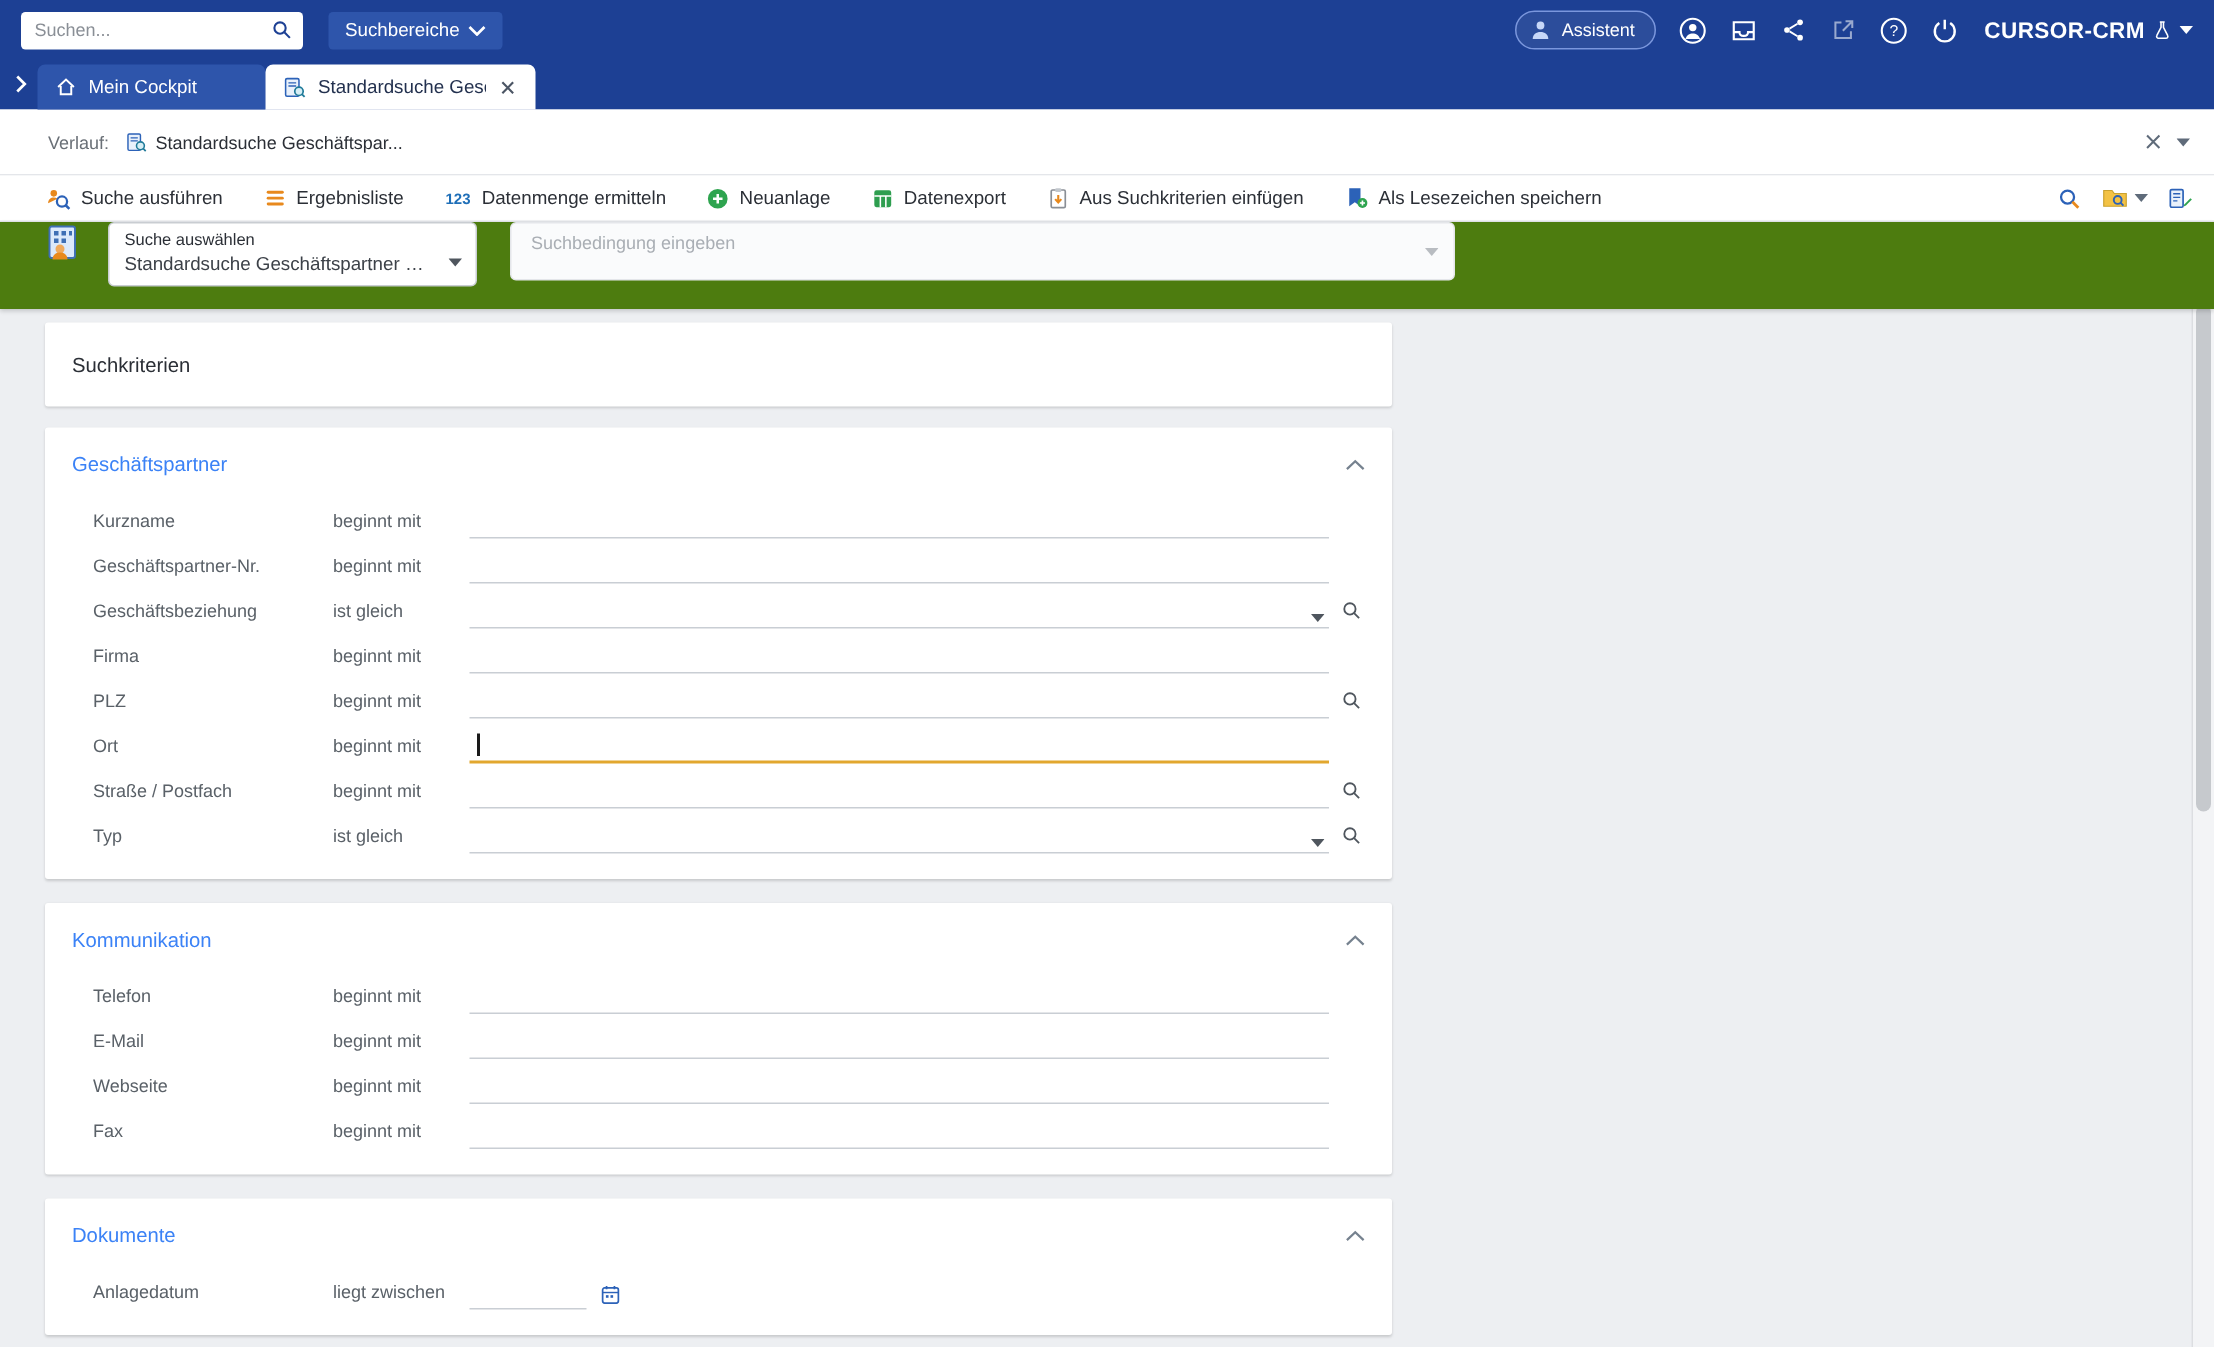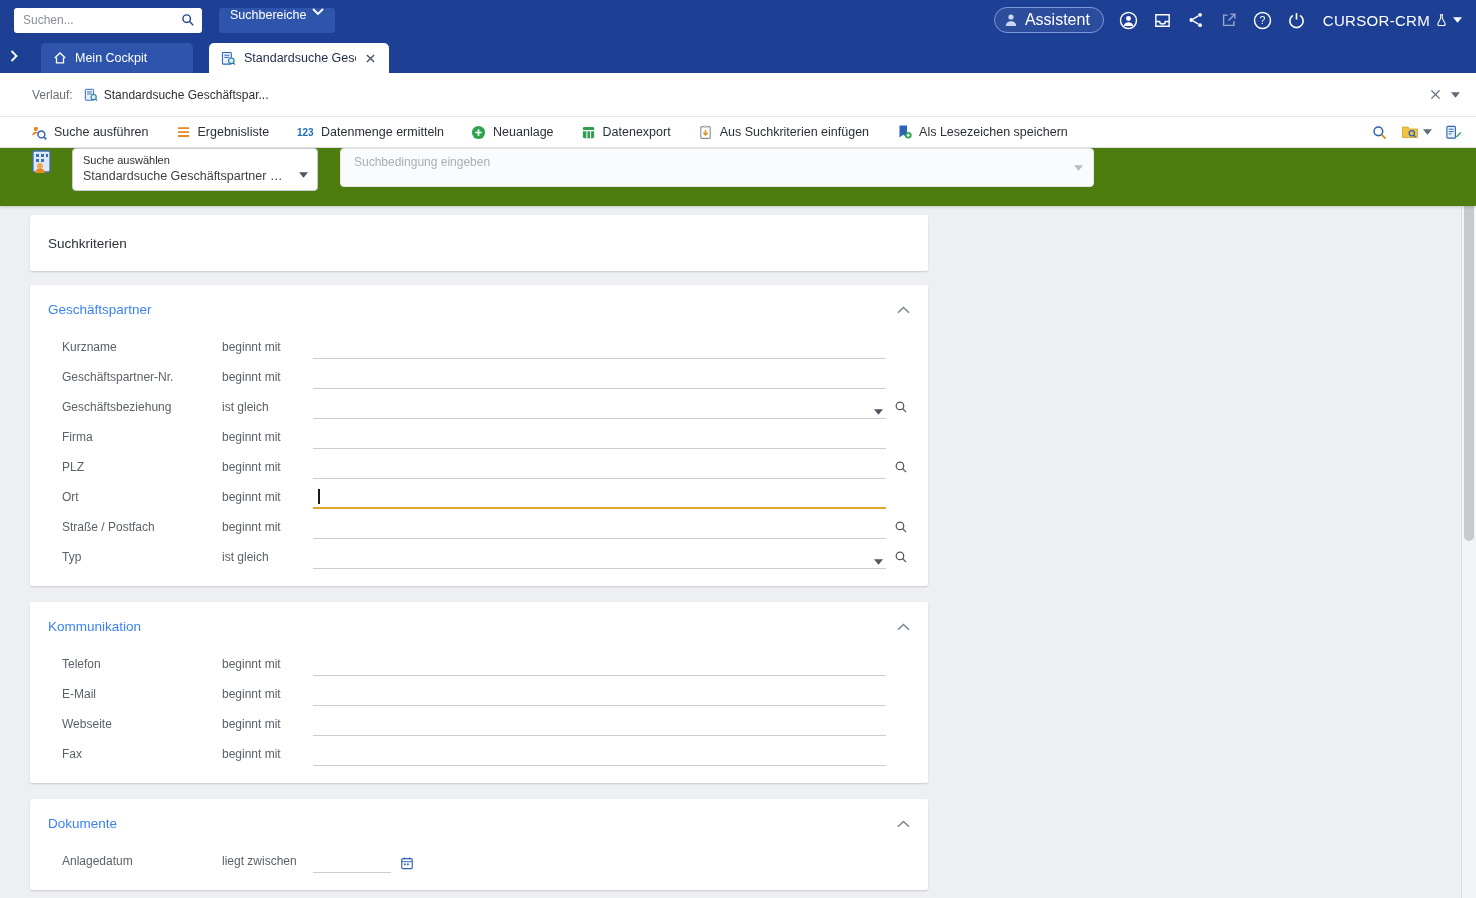--- a/index.html
+++ b/index.html
@@ -7,30 +7,30 @@
   body{font-family:"Liberation Sans","DejaVu Sans",sans-serif;font-size:12px;color:#333;background:#edeff2}
   svg{display:block}
   button{font-family:inherit;cursor:pointer}
 
   
   .topbar{height:40px;background:#1d4094;display:flex;align-items:center;padding:0 14px 0 14px}
   .gsearch{position:relative;width:188px;height:25px}
   .gsearch input{width:100%;height:100%;border:none;border-radius:3px;padding:0 28px 0 9px;font-size:12px;color:#333;outline:none;background:#fff}
   .gsearch input::placeholder{color:#8a8f96}
   .gsearch .mag{position:absolute;right:7px;top:5px;color:#1d4094}
-  .areas-btn{margin-left:17px;height:25px;background:#2e55ab;border:none;border-radius:3px;color:#fff;font-size:12.5px;display:flex;gap:6px;padding:0 11px}
+  .areas-btn{margin-left:17px;height:25px;background:#2e55ab;border:none;border-radius:3px;color:#fff;font-size:12.5px;display:flex;align-items:center;gap:6px;padding:0 11px}
   .topbar-right{margin-left:auto;display:flex;align-items:center;gap:15px}
-  .assist{display:flex;align-items:center;gap:6px;height:26px;border:1px solid #7b97dd;border-radius:14px;background:rgba(255,255,255,.07);color:#fff;font-size:16px;padding:0 13px 0 8px}
+  .assist{display:flex;align-items:center;gap:6px;height:26px;border:1px solid #7b97dd;border-radius:14px;background:rgba(255,255,255,.07);color:#fff;font-size:12px;padding:0 13px 0 8px}
   .tico{background:none;border:none;padding:0;display:flex}
-  .brand{display:flex;align-items:center;gap:5px;color:#fff;font-size:15px;font-weight:normal;letter-spacing:.3px;margin-left:2px}
+  .brand{display:flex;align-items:center;gap:5px;color:#fff;font-size:15px;font-weight:bold;letter-spacing:.3px;margin-left:2px}
 
   
   .tabbar{height:33px;background:#1d4094;display:flex;align-items:flex-end;padding-left:3px}
   .expand-btn{width:22px;height:30px;background:none;border:none;color:#fff;display:flex;align-items:center;justify-content:center;margin-bottom:2px}
-  .tab{height:30px;display:flex;align-items:center;gap:8px;padding:0 12px;border-radius:5px 5px 0 0;font-size:12.5px;margin-left:16px}
+  .tab{height:30px;display:flex;align-items:center;gap:8px;padding:0 12px;border-radius:5px 5px 0 0;font-size:12.5px;margin-left:0}
   .tab-cockpit{background:#2e55ab;color:#fff;width:152px}
   .tab-active{background:#fff;color:#22304e;width:180px}
   .tab-active .tab-lbl{flex:1;white-space:nowrap;overflow:hidden}
   .tab-close{background:none;border:none;color:#4b5564;display:flex;padding:2px}
 
   
   .history{height:44px;background:#fff;display:flex;align-items:center;padding:0 16px 0 32px;border-bottom:1px solid #e4e6ea}
   .history-label{color:#6a7077}
   .history-chip{display:flex;align-items:center;gap:6px;margin-left:11px;color:#2b2f36;background:none;border:none;font-size:12px}
   .history-right{margin-left:auto;display:flex;align-items:center;gap:10px;color:#5f6b7a}
@@ -40,21 +40,21 @@
   .tool{display:flex;align-items:center;gap:7px;font-size:12.5px;color:#2b2f36;margin-right:27px;background:none;border:none;white-space:nowrap}
   .toolbar-right{margin-left:auto;display:flex;align-items:center;gap:13px}
 
   
   .selrow{height:58px;background:#4d7c0f;display:flex;padding-left:28px;box-shadow:0 1px 3px rgba(0,0,0,.18);position:relative;z-index:3}
   .entity{margin-right:16px}
   .sel-field{width:246px;height:43px;border:1px solid #c9cdd2;border-radius:4px;padding:5px 26px 4px 10px;position:relative;background:#fff}
   .sel-field .lbl{font-size:11px;color:#2b2f36;display:block;margin-bottom:3px}
   .sel-field .val{font-size:12.5px;color:#3c4148;white-space:nowrap;overflow:hidden;text-overflow:ellipsis;display:block}
   .sel-field .dd{position:absolute;right:9px;bottom:12px;color:#4f565e}
-  .cond-field{width:754px;height:39px;border:1px solid #e4e6ea;background:#fafbfc;border-radius:4px;margin-left:22px;position:relative;padding:6px 26px 0 13px}
+  .cond-field{width:630px;height:39px;border:1px solid #e4e6ea;background:#fafbfc;border-radius:4px;margin-left:22px;position:relative;padding:6px 26px 0 13px}
   .cond-field .ph{font-size:12px;color:#a9aeb4}
   .cond-field .dd{position:absolute;right:10px;top:16px;color:#b8bcc1}
 
   
   .content{height:702px;background:#edeff2;padding:9px 0 0 30px;overflow:hidden;position:relative}
   .card{width:898px;background:#fff;border-radius:2px;box-shadow:0 1px 2px rgba(0,0,0,.16)}
   .card-title{height:56px;display:flex;align-items:center;padding:18px 18px;font-size:13.5px;color:#2b2f36;margin-bottom:14px}
   .card-section{margin-bottom:16px;padding:17px 0 14px}
   .sec-head{display:flex;align-items:center;justify-content:space-between;padding:0 14px 0 18px;font-size:13.5px;color:#3b82f6}
   .collapse-btn{background:none;border:none;color:#76828f;padding:2px 4px}

